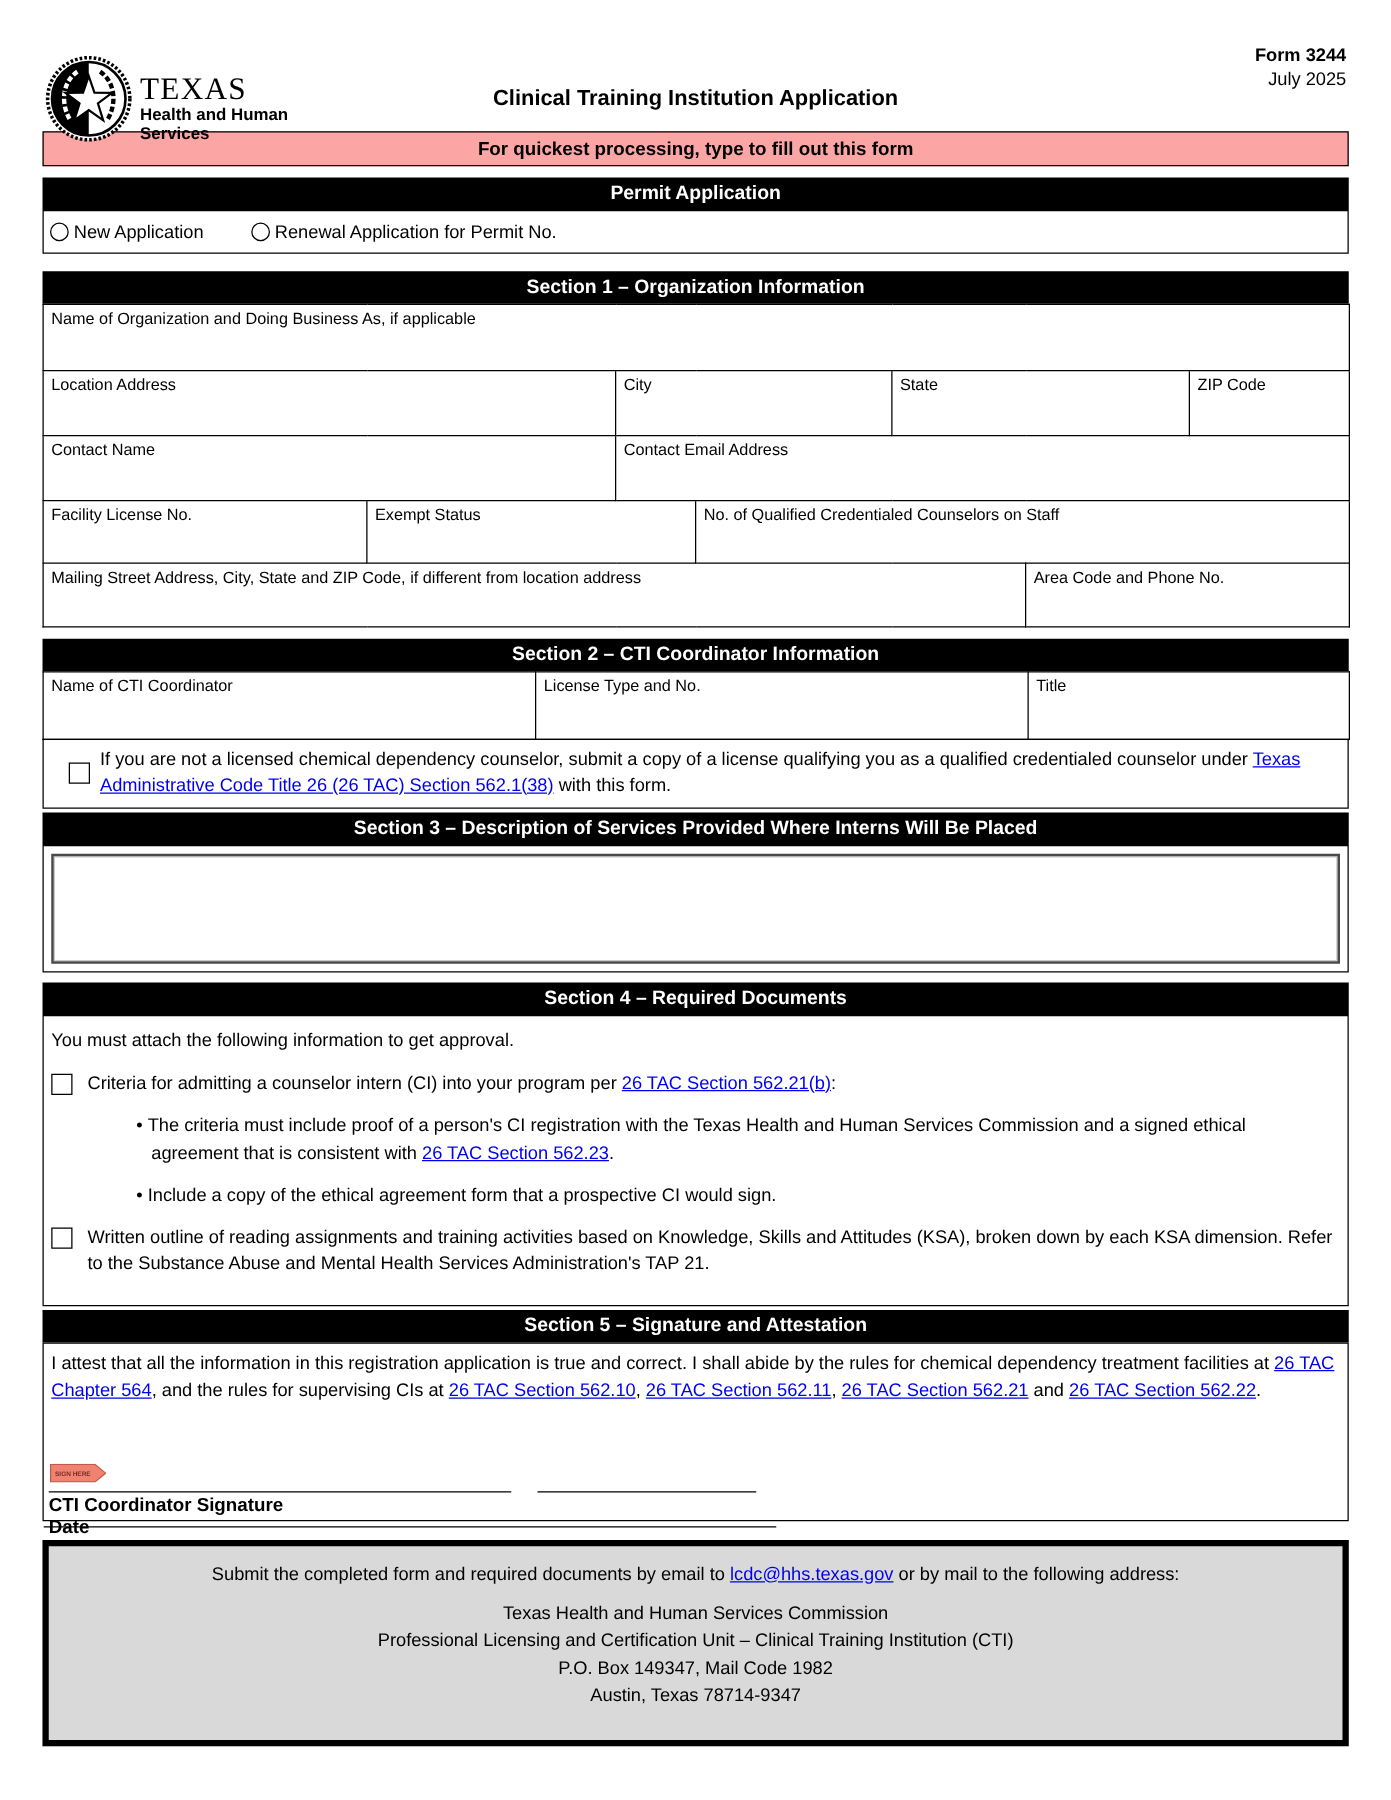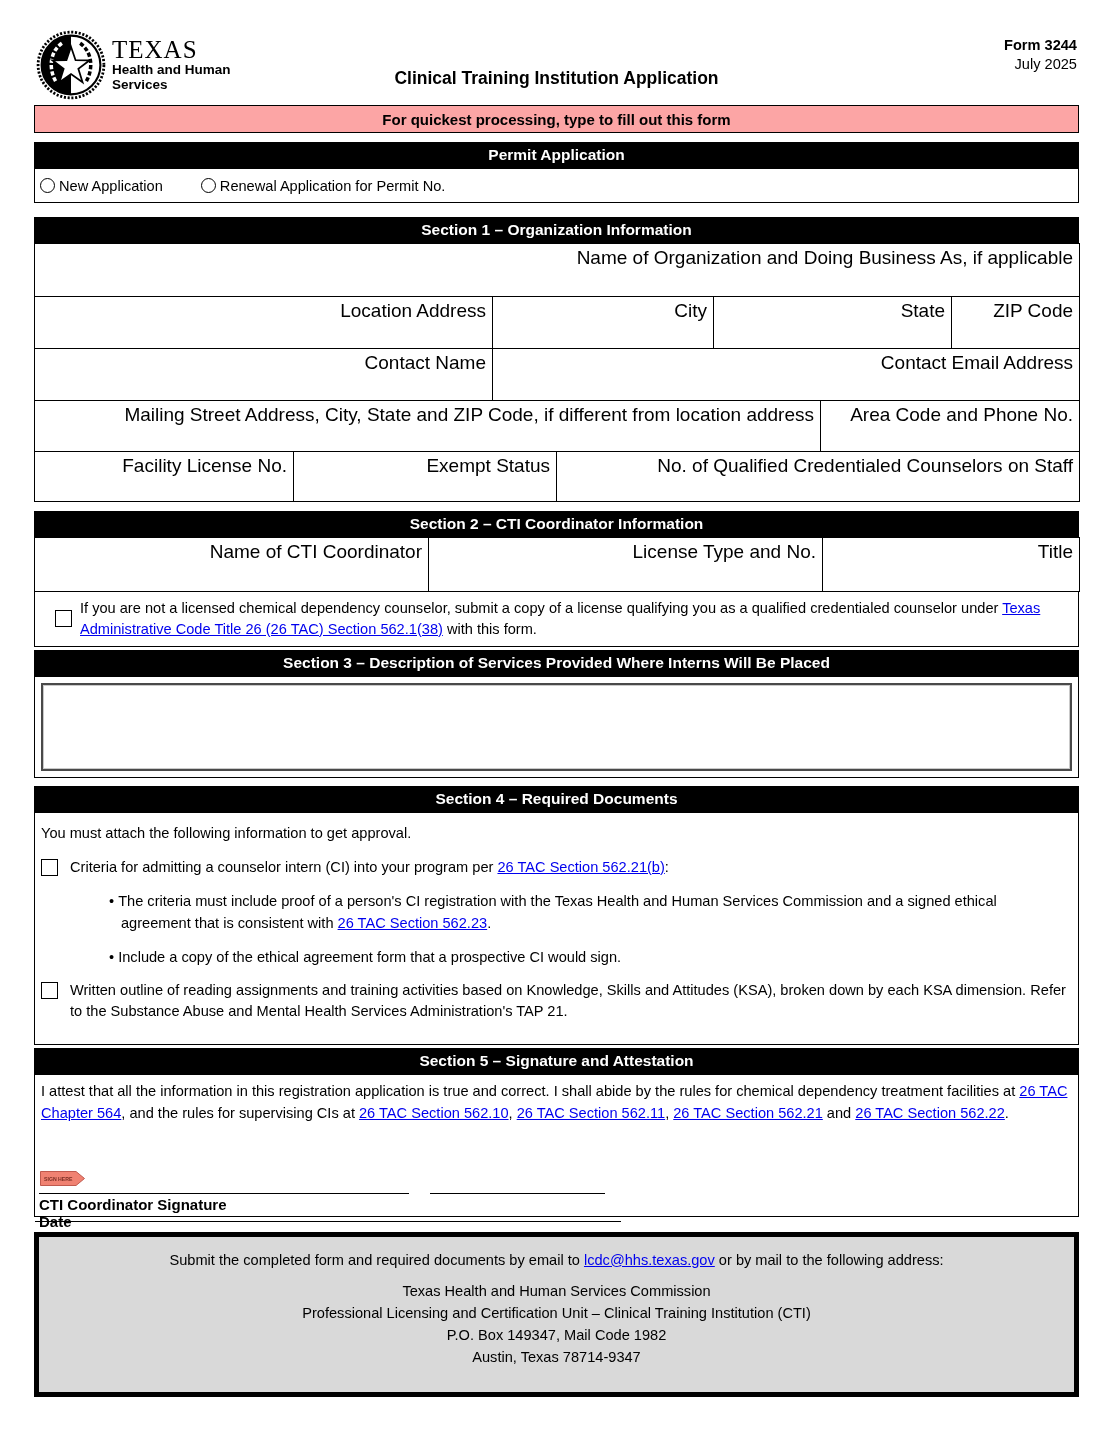--- a/index.html
+++ b/index.html
@@ -5,21 +5,21 @@
   * { margin:0; padding:0; box-sizing:border-box; }
   html,body { background:#fff; }
   body {
     width:1113px; height:1440px; overflow:hidden;
     font-family:"Liberation Sans", sans-serif; color:#000; font-size:14.6px;
   }
   .page { width:1113px; height:1440px; padding:0 34px; position:relative; }
 
   
   .header { position:relative; height:105px; }
-  .logo-wrap { position:absolute; left:2px; top:30px; display:flex; align-items:center; }
+  .logo-wrap { position:absolute; left:2px; top:44px; display:flex; align-items:flex-end; }
   .logo-text { margin-left:6px; }
   .logo-texas { font-family:"Liberation Serif", serif; font-size:25px; letter-spacing:1px; line-height:24px; }
   .logo-sub { font-size:13.5px; font-weight:bold; line-height:15px; }
   .doc-title { position:absolute; left:0; right:0; top:68px; text-align:center; font-size:17.5px; font-weight:bold; }
   .form-meta { position:absolute; right:2px; top:36px; text-align:right; font-size:14.6px; line-height:19px; }
   .form-no { font-weight:bold; }
 
   
   .gray-bar {
     border:1px solid #000; background:#fca5a5; height:28px;
@@ -38,21 +38,21 @@
   .radio-row { height:35px; display:flex; align-items:center; padding-left:5px; }
   .radio-opt { display:flex; align-items:center; margin-right:38px; }
   .radio-circle {
     width:15px; height:15px; border:1.5px solid #000; border-radius:50%;
     background:#fff; display:inline-block; flex:0 0 auto; margin-right:4px;
   }
 
   
   .bar-s1 { margin-top:14px; }
   table { border-collapse:collapse; table-layout:fixed; width:1045px; }
-  td { border:1.5px solid #000; vertical-align:top; padding:3px 6px; font-size:19px;text-align:right; }
+  td { border:1.5px solid #000; vertical-align:top; padding:3px 6px; font-size:13px; }
 
   .bar-s2 { margin-top:9px; }
   .check-row {
     border:1.5px solid #000; display:flex; align-items:center;
     padding:6px 8px 6px 2px; line-height:21px;
   }
   .checkbox {
     width:17px; height:17px; border:1.5px solid #000; background:#fff;
     flex:0 0 auto; display:inline-block;
   }
@@ -178,36 +178,36 @@
     </tr>
     <tr>
       <td colspan="2" style="height:52px">
         <span>Contact Name</span>
       </td>
       <td colspan="5">
         <span>Contact Email Address</span>
       </td>
     </tr>
     <tr>
+      <td style="height:50px">
+        <span>Facility License No.</span>
+      </td>
+      <td colspan="2">
+        <span>Exempt Status</span>
+      </td>
+      <td colspan="4">
+        <span>No. of Qualified Credentialed Counselors on Staff</span>
+      </td>
+    </tr>
+    <tr>
       <td colspan="5" style="height:51px">
         <span>Mailing Street Address, City, State and ZIP Code, if different from location address</span>
       </td>
       <td colspan="2">
         <span>Area Code and Phone No.</span>
-      </td>
-    </tr>
-    <tr>
-      <td style="height:50px">
-        <span>Facility License No.</span>
-      </td>
-      <td colspan="2">
-        <span>Exempt Status</span>
-      </td>
-      <td colspan="4">
-        <span>No. of Qualified Credentialed Counselors on Staff</span>
       </td>
     </tr>
   </tbody>
     </table>
 
   <div class="section-bar bar-s2">Section 2 – CTI Coordinator Information</div>
   <table>
     <colgroup>
         <col style="width:394px">
         <col style="width:394px">

